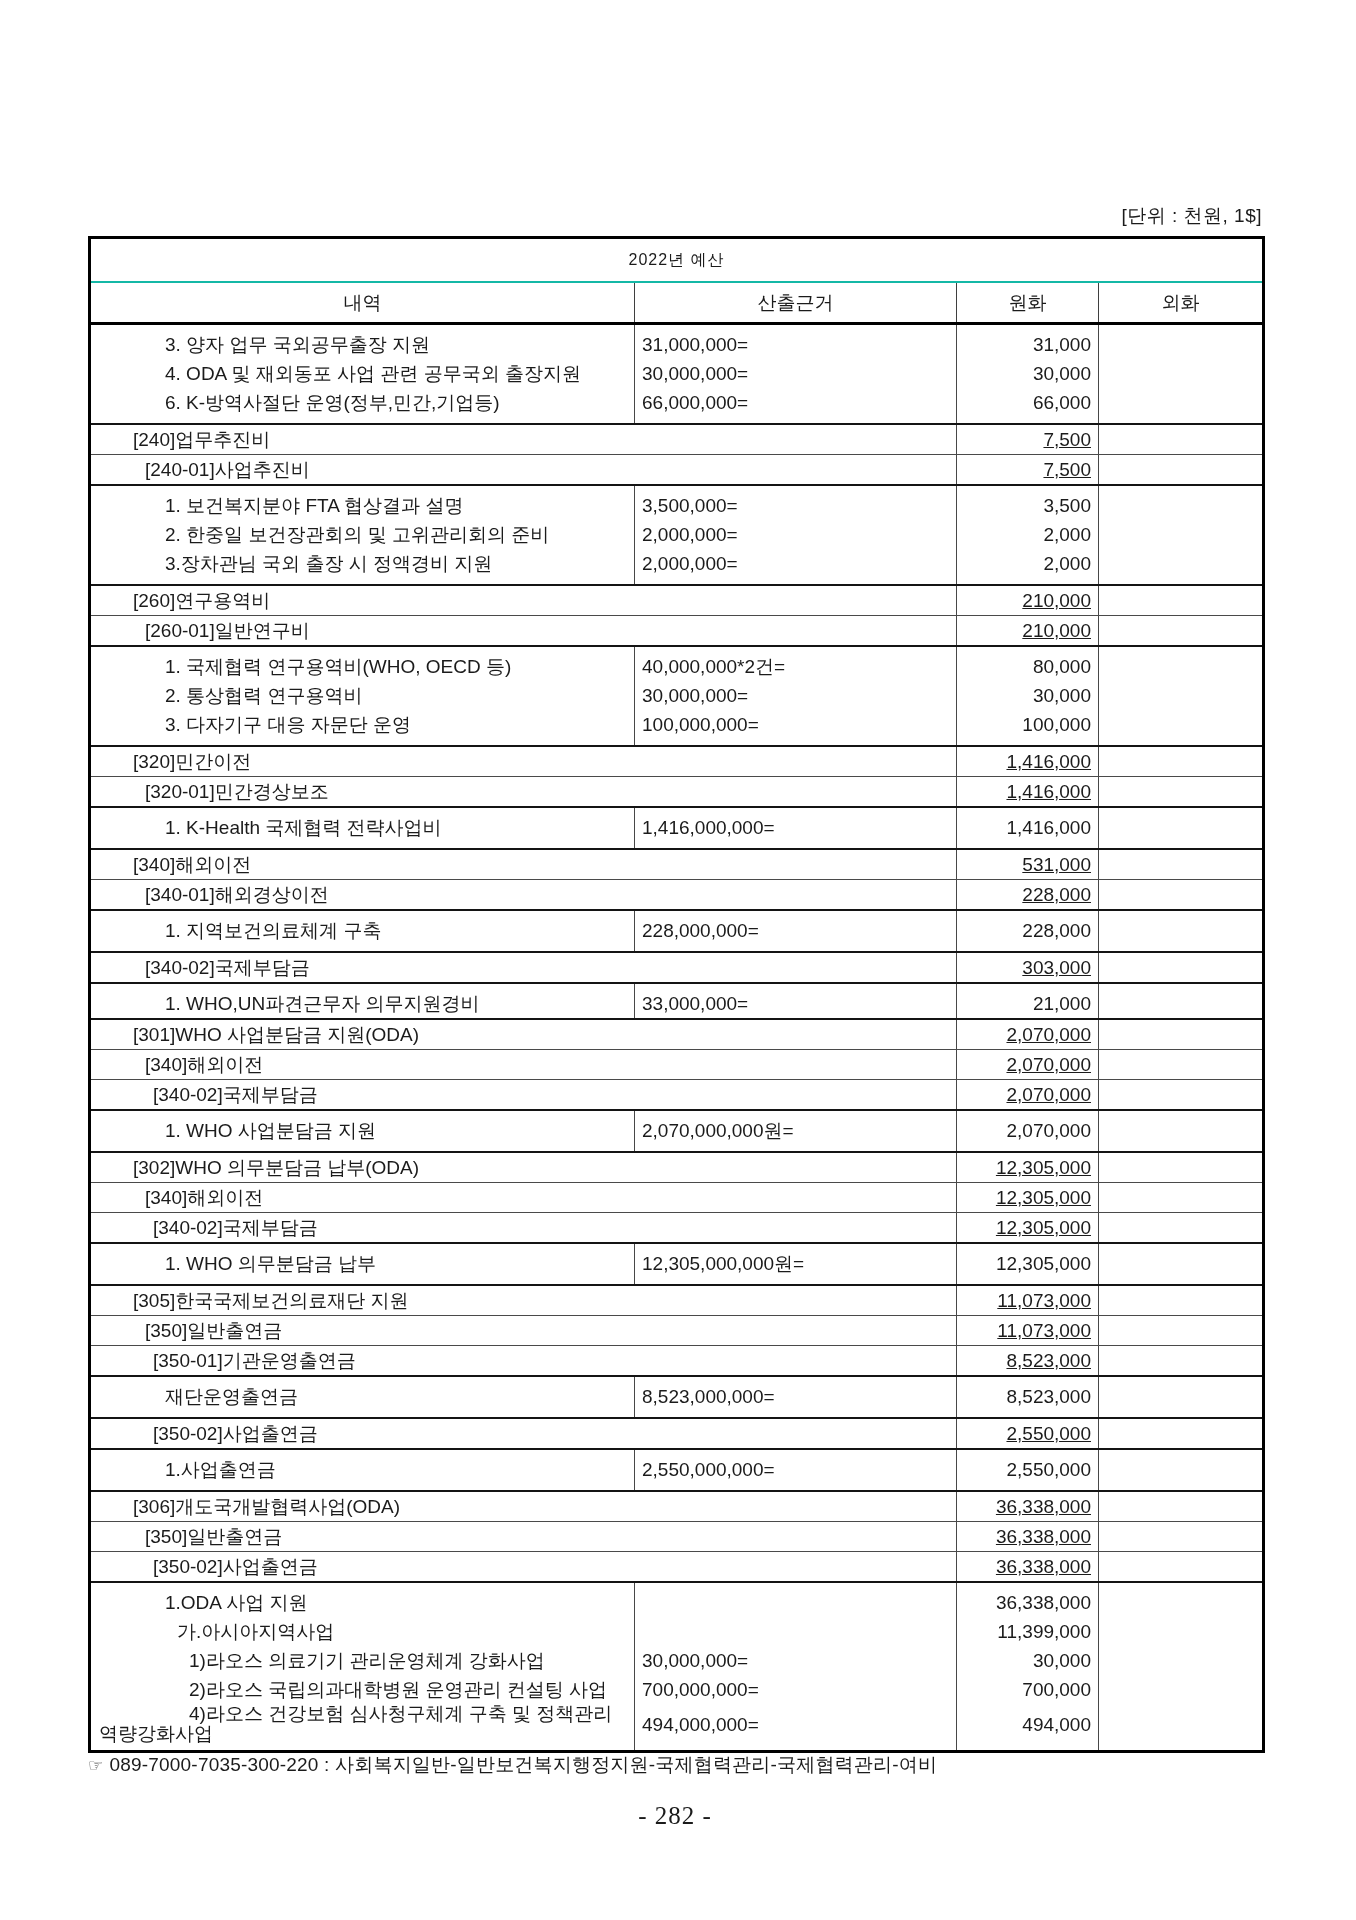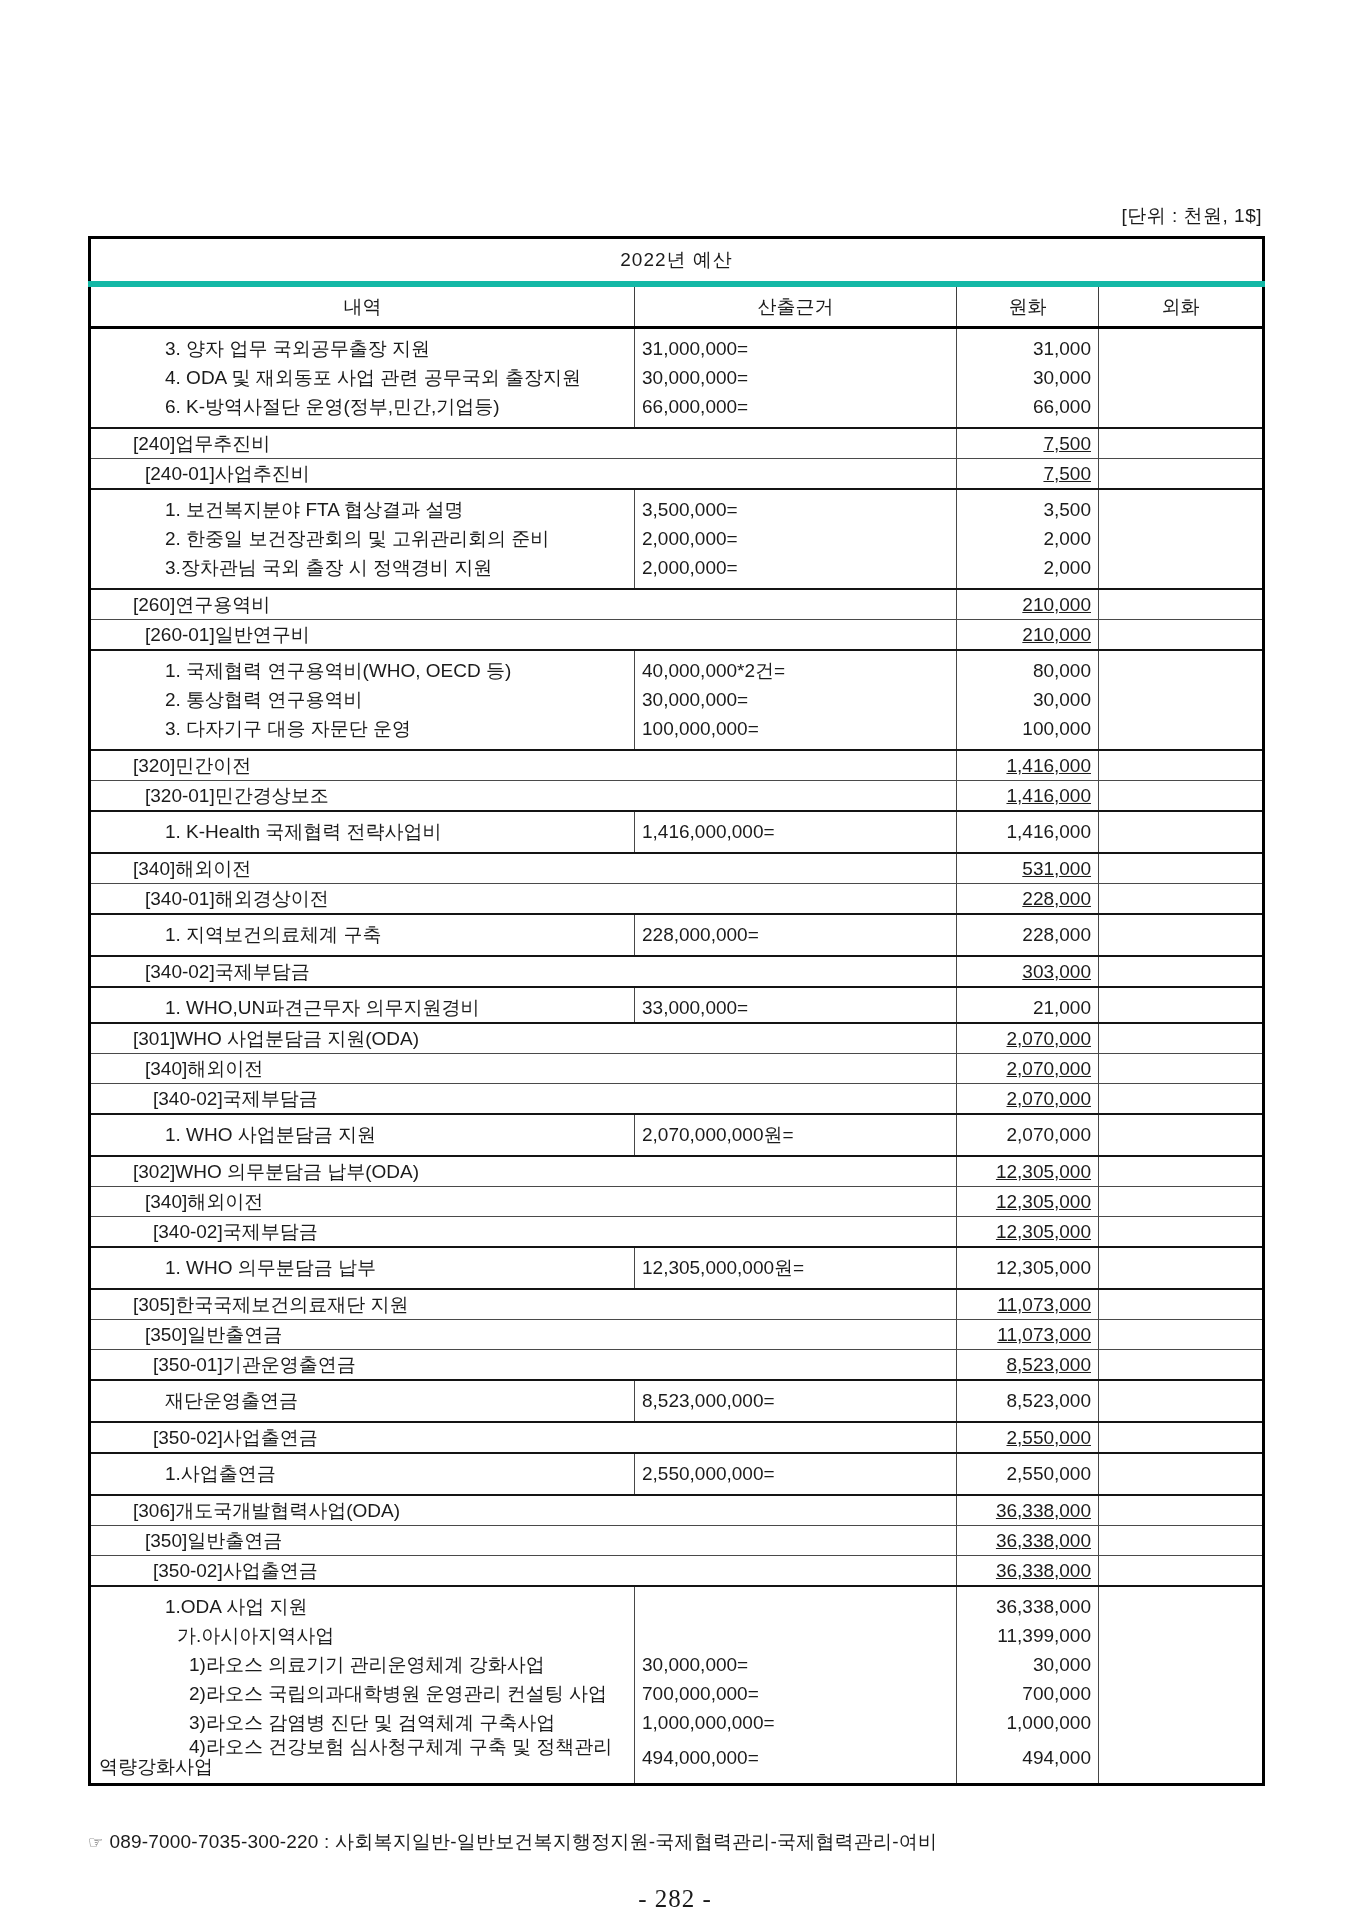--- a/index.html
+++ b/index.html
@@ -35,23 +35,23 @@
     border-collapse: collapse;
     border: 3px solid #000000;
   }
   col.c1 { width: 545px; }
   col.c2 { width: 322px; }
   col.c3 { width: 142px; }
   col.c4 { width: 165px; }
 
   .title-row td {
     text-align: center;
-    font-size: 19px;
+    font-size: 16px;
     height: 40px;
-    border-bottom: 6px solid #14b8a6;
+    border-bottom: 2px solid #14b8a6;
     letter-spacing: 1px;
   }
   .colhead-row th {
     font-weight: normal;
     font-size: 19px;
     height: 37px;
     border-bottom: 3px solid #000000;
     text-align: center;
   }
   .colhead-row th + th { border-left: 1px solid #3f3f3f; }
@@ -80,23 +80,22 @@
   
   .lv-h1 { padding-left: 42px; }
   .lv-h2 { padding-left: 54px; }
   .lv-h3 { padding-left: 62px; }
   .lv-d  { padding-left: 74px; }
   .lv-d1 { padding-left: 86px; }
   .lv-d2 { padding-left: 98px; }
   .lv-hang { padding-left: 8px; text-indent: 90px; line-height: 20px; }
 
   .footer-ref {
-    margin-top: 38px;
     font-size: 19px;
-    line-height: 36px;
+    line-height: 24px;
     letter-spacing: 0.2px;
   }
   .pointer-glyph { font-size: 17px; color: #454545; margin-right: 6px; }
   .page-number {
     margin-top: 24px;
     width: 100%;
     text-align: center;
     font-family: "Liberation Serif", "DejaVu Serif", serif;
     font-size: 25px;
     letter-spacing: 1px;
@@ -351,26 +350,20 @@
           <td class="c-calc">30,000,000=</td>
           <td class="c-krw">30,000</td>
           <td class="c-fx"></td>
         </tr>
         <tr class="item-row">
           <td class="c-name lv-d2">2)라오스 국립의과대학병원 운영관리 컨설팅 사업</td>
           <td class="c-calc">700,000,000=</td>
           <td class="c-krw">700,000</td>
           <td class="c-fx"></td>
         </tr>
-        <tr class="item-row">
-          <td class="c-name lv-d2">3)라오스 감염병 진단 및 검역체계 구축사업</td>
-          <td class="c-calc">1,000,000,000=</td>
-          <td class="c-krw">1,000,000</td>
-          <td class="c-fx"></td>
-        </tr>
         <tr class="item-row block-end">
           <td class="c-name lv-hang">4)라오스 건강보험 심사청구체계 구축 및 정책관리 역량강화사업</td>
           <td class="c-calc">494,000,000=</td>
           <td class="c-krw">494,000</td>
           <td class="c-fx"></td>
         </tr>
       </tbody>
   </table>
 
   <div class="footer-ref">

